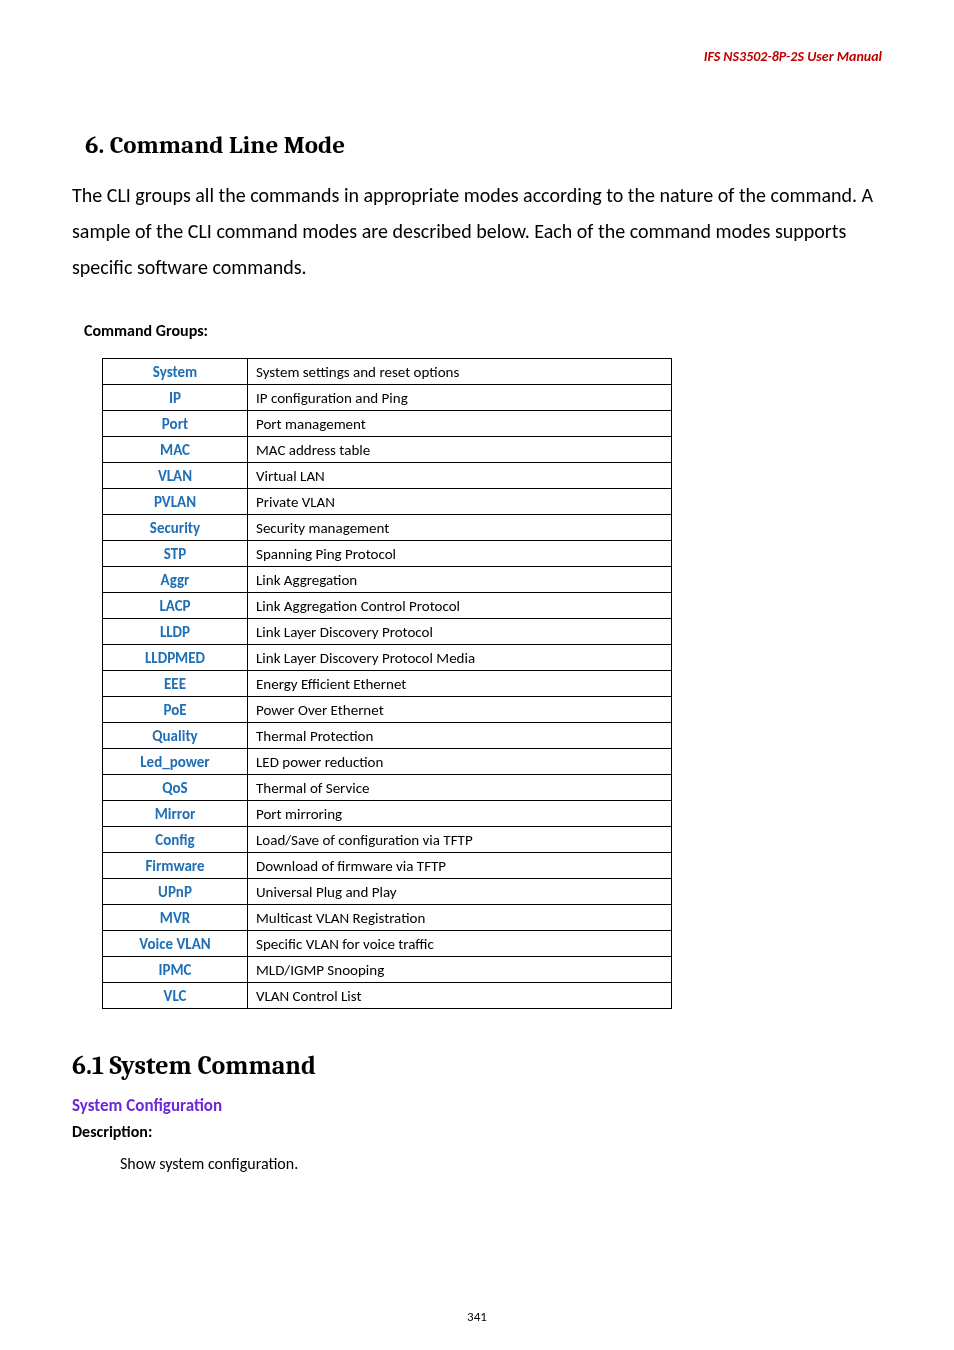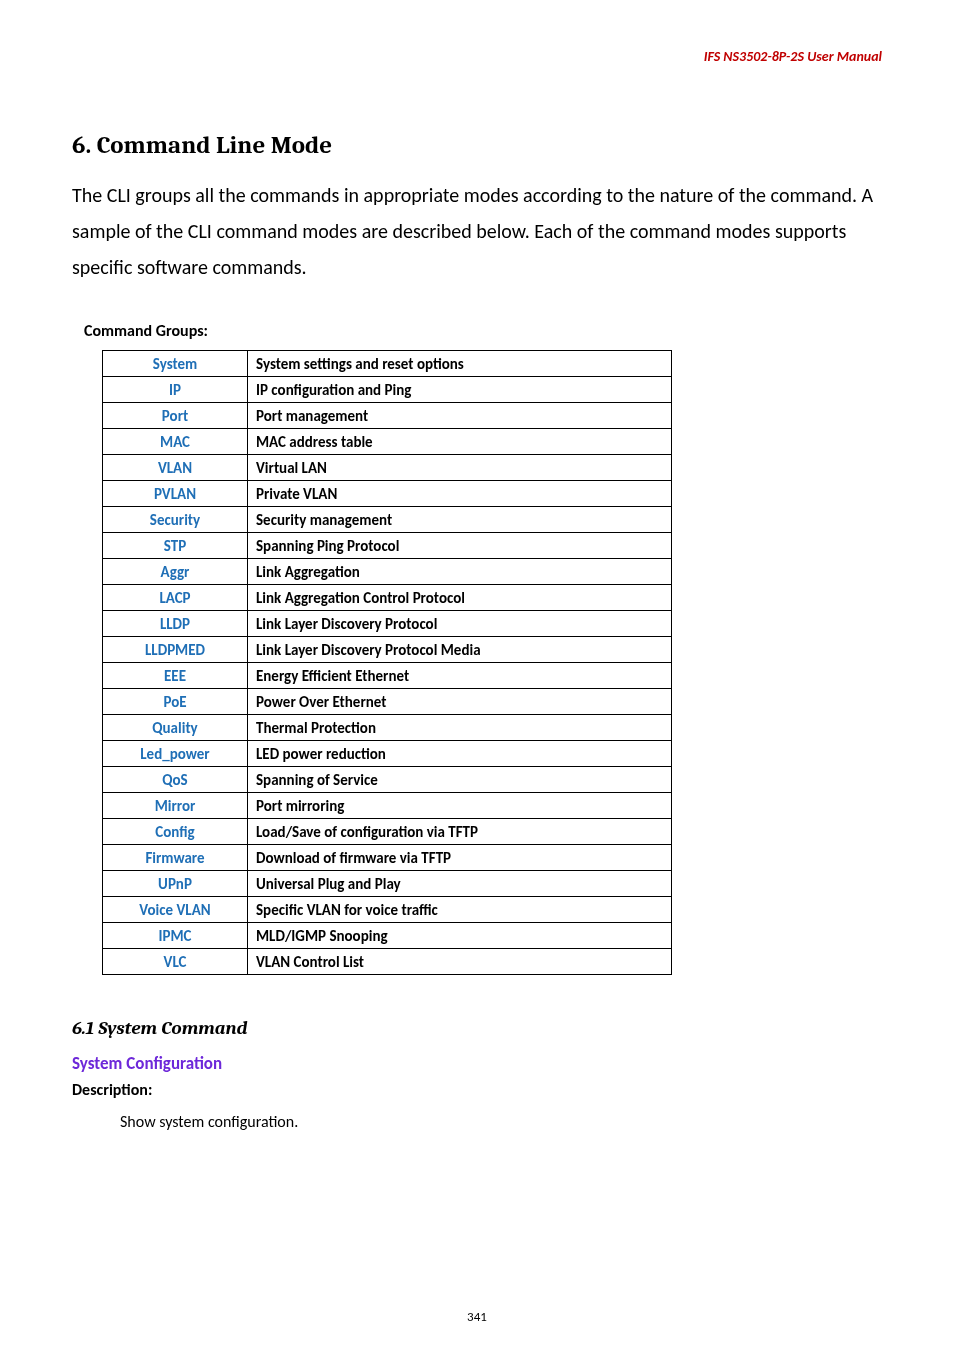--- a/index.html
+++ b/index.html
@@ -25,59 +25,59 @@
     top: 130px;
     left: 72px;
     right: 72px;
   }
   h1.section-title {
     font-family: Cambria, Georgia, serif;
     font-size: 25px;
     font-weight: bold;
     color: #000000;
     margin-bottom: 18px;
+    margin-left: 13px;
   }
   .intro-para {
     font-size: 20px;
     line-height: 1.8;
     color: #000000;
     margin-bottom: 36px;
   }
   .groups-label {
     font-size: 16px;
     font-weight: bold;
     margin-left: 12px;
-    margin-bottom: 10px;
+    margin-bottom: 18px;
   }
   table.cmd-table {
     border-collapse: collapse;
     margin-left: 30px;
     width: 570px;
   }
   table.cmd-table td {
     border: 1px solid #000000;
     padding: 3px 8px 3px 8px;
     font-size: 15px;
     vertical-align: middle;
     height: 26px;
   }
   table.cmd-table td.cmd-name {
     width: 145px;
     color: #1f6fb6;
     font-weight: bold;
     text-align: center;
   }
   table.cmd-table td.cmd-desc {
-    font-weight: bold;
+    font-weight: normal;
     color: #000000;
   }
   h2.subsection {
     font-family: Cambria, Georgia, serif;
-    font-size: 19px;
-    font-style: italic;
+    font-size: 26px;
     font-weight: bold;
     color: #000000;
     margin-top: 42px;
     margin-bottom: 14px;
   }
   .config-heading {
     font-size: 17px;
     font-weight: bold;
     color: #6d28d9;
     margin-bottom: 6px;
@@ -172,37 +172,41 @@
         <tr>
           <td class="cmd-name">Quality</td>
           <td class="cmd-desc">Thermal Protection</td>
         </tr>
         <tr>
           <td class="cmd-name">Led_power</td>
           <td class="cmd-desc">LED power reduction</td>
         </tr>
         <tr>
           <td class="cmd-name">QoS</td>
-          <td class="cmd-desc">Spanning of Service</td>
+          <td class="cmd-desc">Thermal of Service</td>
         </tr>
         <tr>
           <td class="cmd-name">Mirror</td>
           <td class="cmd-desc">Port mirroring</td>
         </tr>
         <tr>
           <td class="cmd-name">Config</td>
           <td class="cmd-desc">Load/Save of configuration via TFTP</td>
         </tr>
         <tr>
           <td class="cmd-name">Firmware</td>
           <td class="cmd-desc">Download of firmware via TFTP</td>
         </tr>
         <tr>
           <td class="cmd-name">UPnP</td>
           <td class="cmd-desc">Universal Plug and Play</td>
+        </tr>
+        <tr>
+          <td class="cmd-name">MVR</td>
+          <td class="cmd-desc">Multicast VLAN Registration</td>
         </tr>
         <tr>
           <td class="cmd-name">Voice VLAN</td>
           <td class="cmd-desc">Specific VLAN for voice traffic</td>
         </tr>
         <tr>
           <td class="cmd-name">IPMC</td>
           <td class="cmd-desc">MLD/IGMP Snooping</td>
         </tr>
         <tr>

